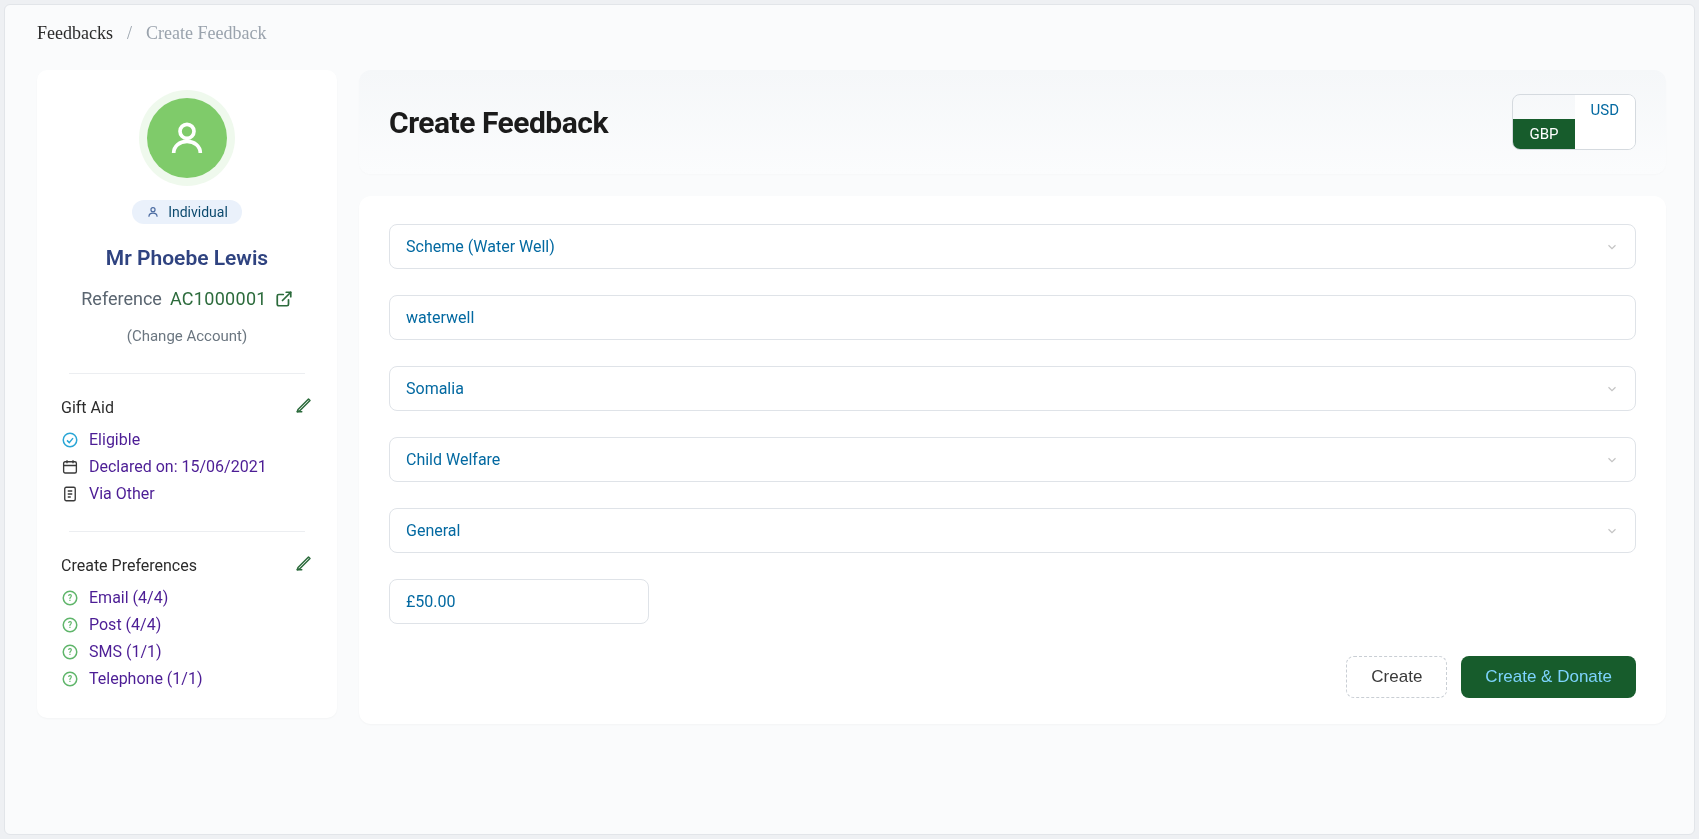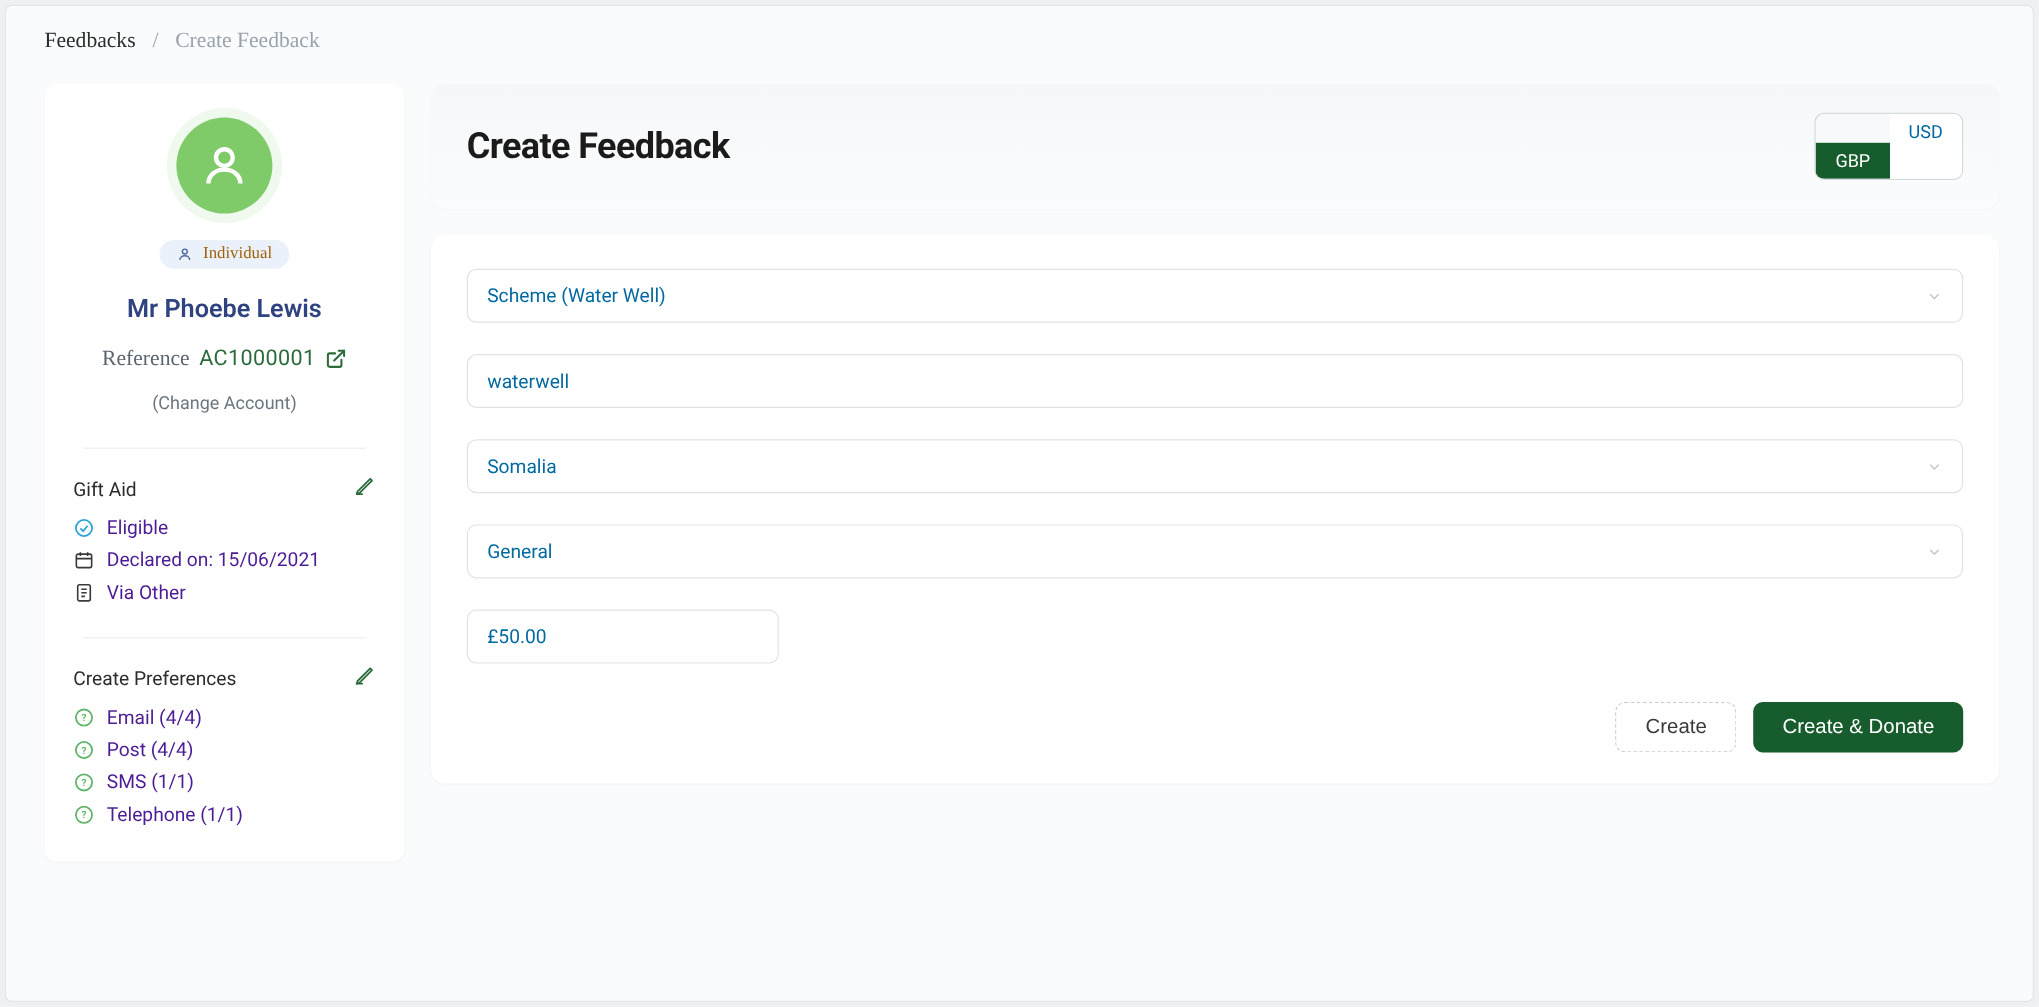--- a/index.html
+++ b/index.html
@@ -45,36 +45,36 @@
     .avatar-wrap { display:flex; justify-content:center; }
     .avatar {
       width: 80px; height: 80px; border-radius: 50%;
       background: #7fcb6a;
       display: flex; align-items: center; justify-content: center;
       box-shadow: 0 0 0 8px rgba(127,203,106,0.12);
     }
     .badge-wrap { display:flex; justify-content:center; margin-top:22px; }
     .badge {
       background: #eaf1fb;
-      color: #a16207;
+      color: #0c4a6e;
       font-size: 14px;
       padding: 4px 14px;
       border-radius: 14px;
-      display:inline-flex; align-items:center; gap:8px;font-family:Liberation Serif, serif;
+      display:inline-flex; align-items:center; gap:8px;
     }
     .badge svg { width:14px; height:14px; }
     .profile-name {
       text-align:center; color:#2f4380; font-size:21px; font-weight:600;
       margin-top:22px;
     }
     .reference-row {
       display:flex; justify-content:center; align-items:center; gap:8px;
       margin-top:18px; font-size:18px; color:#3d6b4a;
     }
-    .reference-row .label { color:#5a6570; font-weight:400;font-family:Liberation Serif, serif; }
+    .reference-row .label { color:#5a6570; font-weight:400; }
     .reference-row .value { color:#2c6b3c; letter-spacing:0.3px; }
     .change-account {
       text-align:center; color:#6b7680; margin-top:18px; font-size:15px;
     }
     .divider {
       border: none; border-top:1px solid #eceef1; margin: 28px 8px 22px;
     }
     .section-header {
       display:flex; justify-content:space-between; align-items:center;
       margin-bottom:12px;
@@ -125,21 +125,21 @@
     .amount-input { width:260px; margin-bottom:32px; display:block; }
     .chevron { width:14px; height:14px; opacity:0.35; }
     .actions { display:flex; justify-content:flex-end; gap:14px; }
     .btn {
       padding:10px 24px; border-radius:8px; font-size:17px; cursor:pointer;
     }
     .btn-ghost {
       background:#fff; color:#3a3a3a; border:1.5px dashed #c9ced4;
     }
     .btn-primary {
-      background:#175c2c; color:#ffffff; border:none;
+      background:#175c2c; color:#7dd3fc; border:none;
     }
   </style>
 </head>
 <body>
 
 <div class="page">
   <div class="breadcrumb">
     <a href="#">Feedbacks</a>
     <span>/</span>
     <span>Create Feedback</span>
@@ -270,20 +270,26 @@
         <div class="text-input">
           <span>waterwell</span>
         </div>
         <div class="select">
           <span>Somalia</span>
           <svg class="chevron" viewBox="0 0 24 24" fill="none" stroke="#555" stroke-width="2">
               <path d="M6 9l6 6 6-6"></path>
             </svg>
         </div>
         <div class="select">
+          <span>Child Welfare</span>
+          <svg class="chevron" viewBox="0 0 24 24" fill="none" stroke="#555" stroke-width="2">
+              <path d="M6 9l6 6 6-6"></path>
+            </svg>
+        </div>
+        <div class="select">
           <span>General</span>
           <svg class="chevron" viewBox="0 0 24 24" fill="none" stroke="#555" stroke-width="2">
               <path d="M6 9l6 6 6-6"></path>
             </svg>
         </div>
         <div class="amount-input">
           <span>£50.00</span>
         </div>
         <div class="actions">
           <button class="btn btn-ghost">Create</button>

